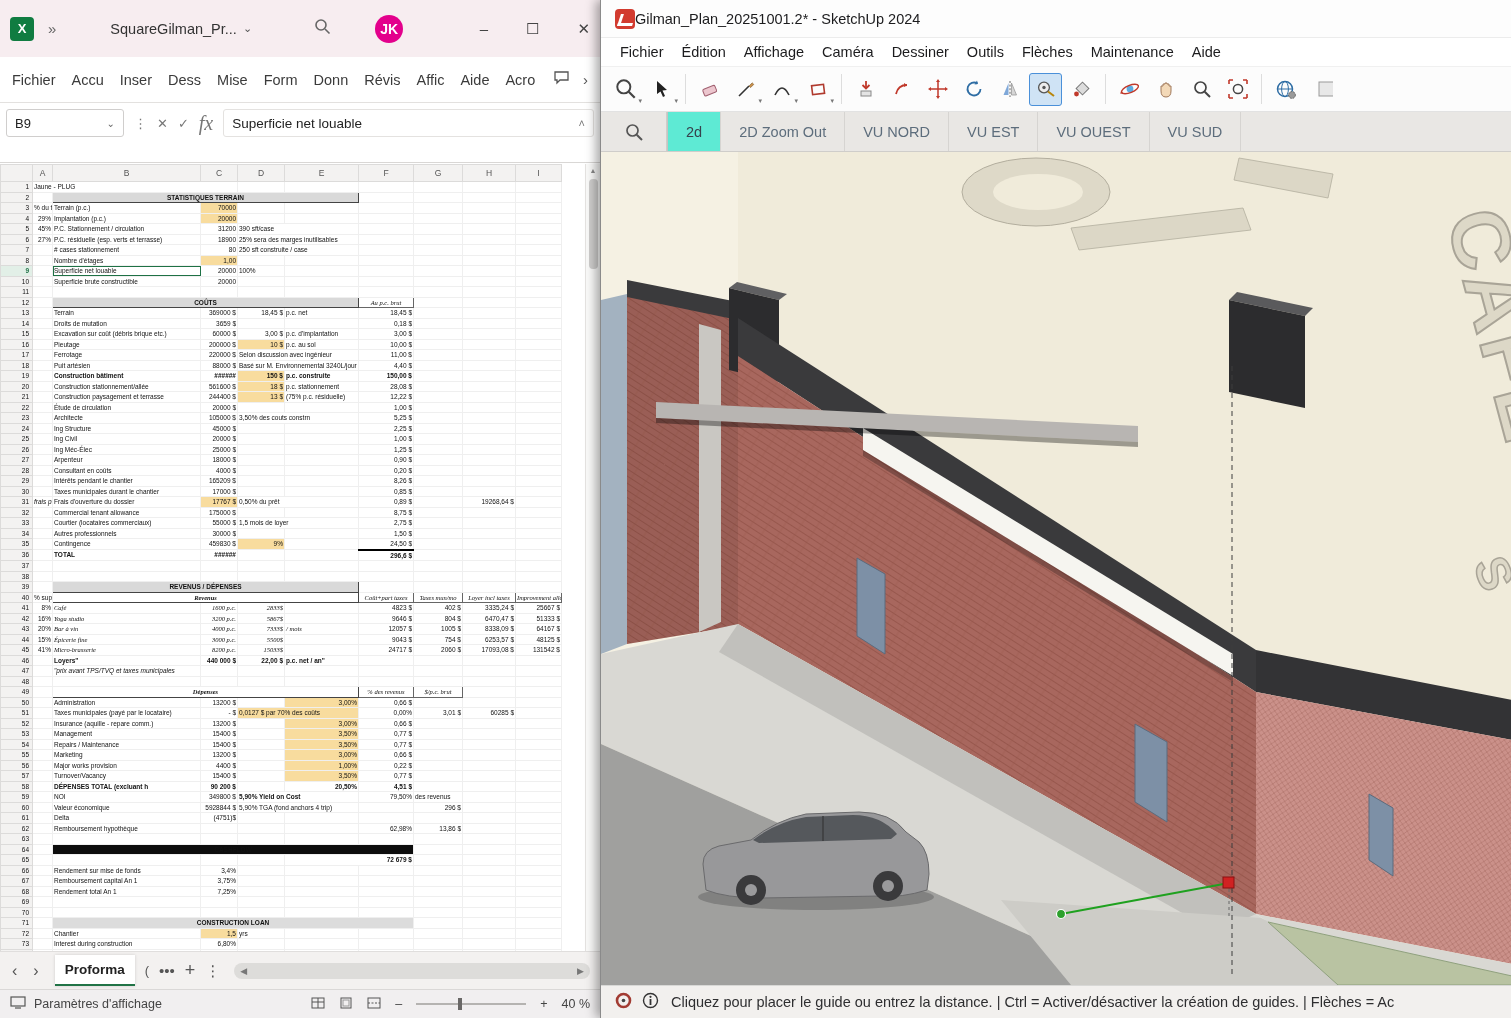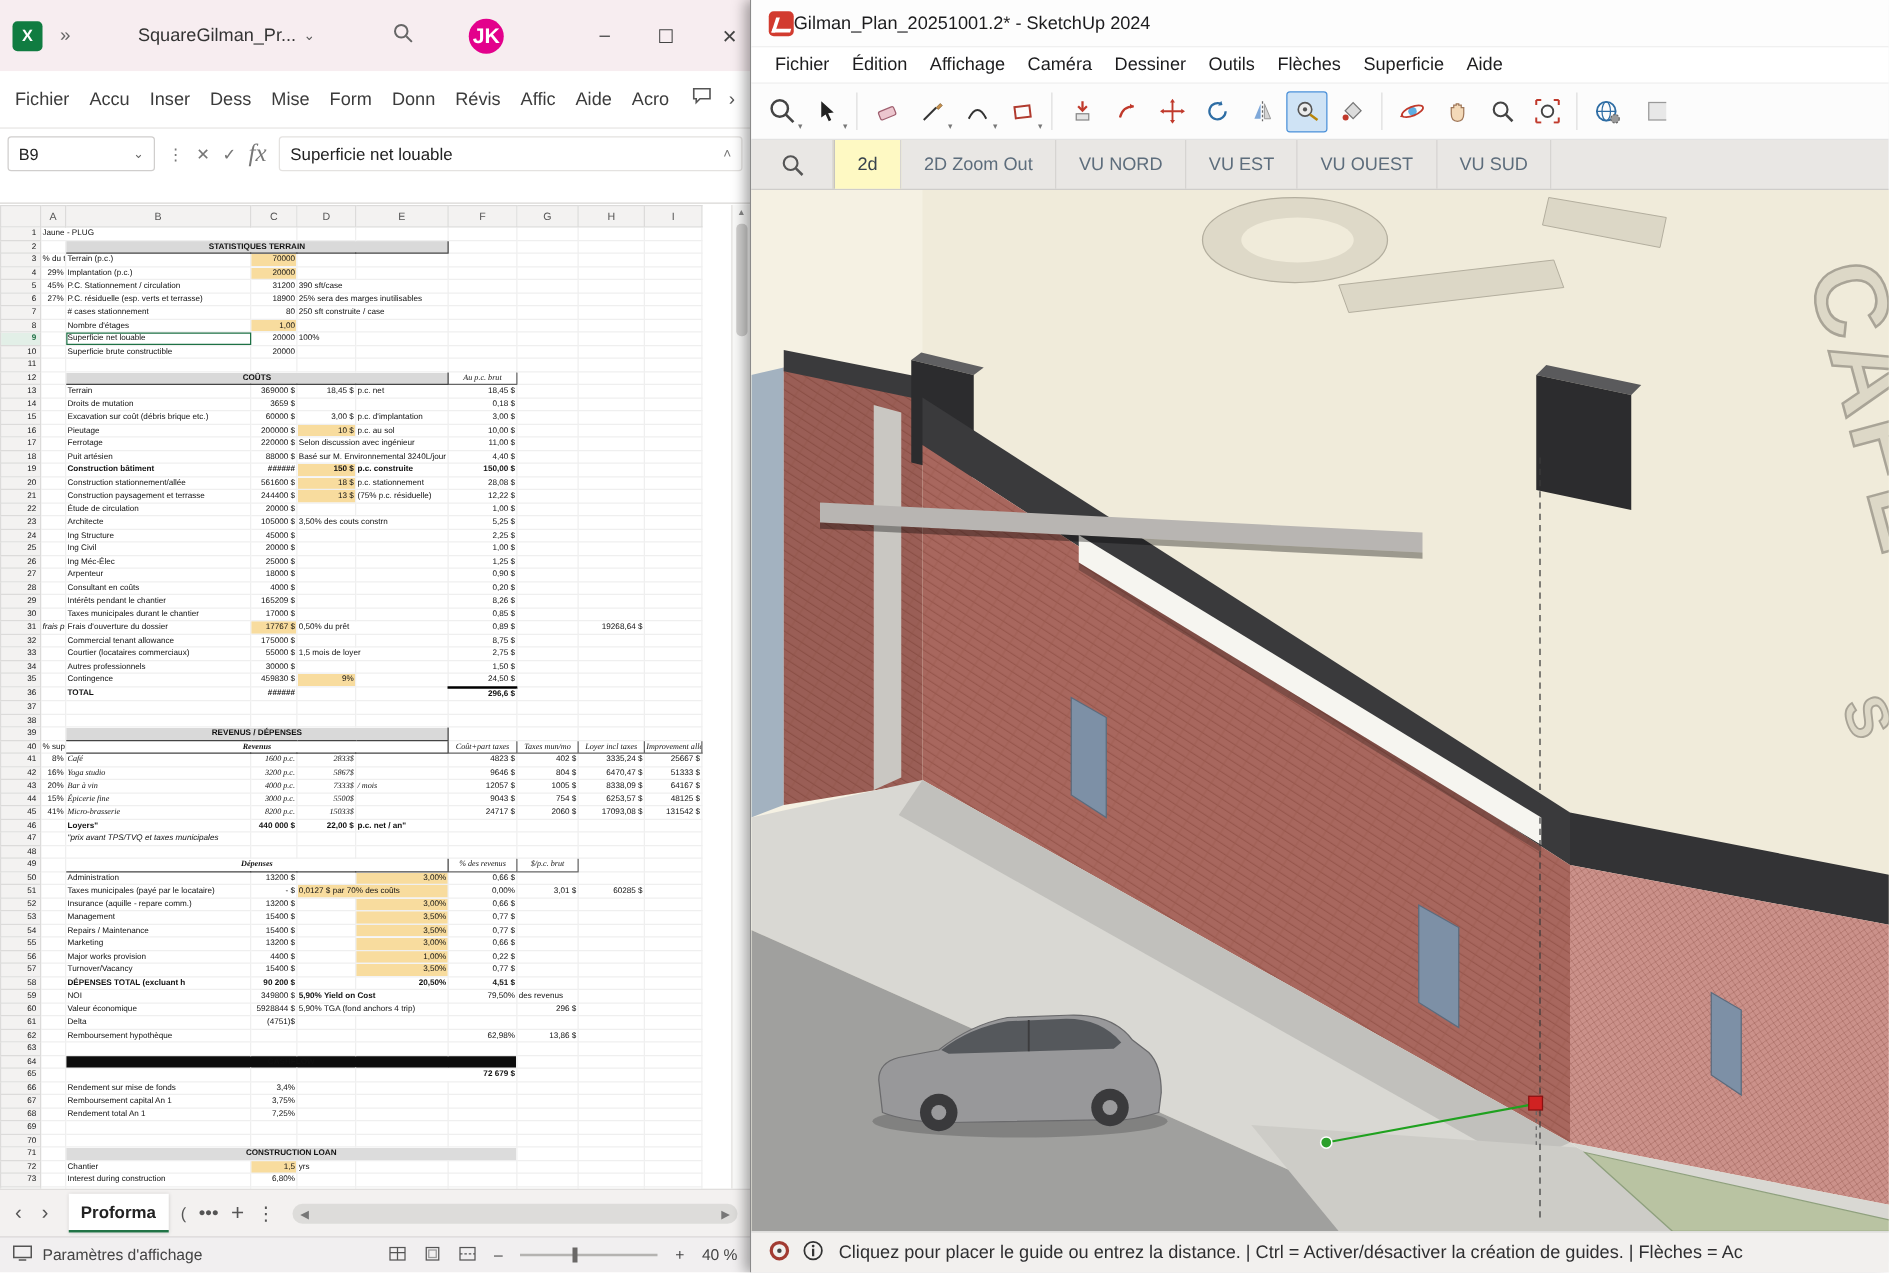--- a/index.html
+++ b/index.html
@@ -7,21 +7,21 @@
   .screen { position:relative; width:1511px; height:1018px; }
 
   
   .xl { position:absolute; left:0; top:0; width:600px; height:1018px; background:#fff; }
   .xl-titlebar { height:57px; background:#f7edf0; display:flex; align-items:center; padding:0 10px; gap:14px; }
   .xl-appicon { width:24px; height:24px; background:#107c41; border-radius:4px; color:#fff; font-weight:bold; font-size:13px; display:flex; align-items:center; justify-content:center; }
   .xl-chevrons { color:#666; font-size:15px; }
   .xl-filename { display:flex; align-items:center; gap:6px; font-size:14.5px; color:#333; margin-left:40px; }
   .xl-filename .caret { font-size:11px; color:#555; }
   .xl-search { margin-left:48px; }
-  .xl-avatar { width:28px; height:28px; border-radius:50%; background:#e3008c; color:#fff; font-size:17px; font-weight:bold; display:flex; align-items:center; justify-content:center; margin-left:30px; }
+  .xl-avatar { width:28px; height:28px; border-radius:50%; background:#e3008c; color:#fff; font-size:14px; font-weight:bold; display:flex; align-items:center; justify-content:center; margin-left:30px; }
   .xl-winbtns { margin-left:auto; display:flex; gap:38px; color:#444; font-size:15px; }
   .xl-ribbon { height:46px; background:#fff; border-bottom:1px solid #e3e1df; display:flex; align-items:center; padding:0 4px; }
   .xl-tab { font-size:14.5px; color:#3b3b3b; padding:0 8px; white-space:nowrap; overflow:hidden; }
   .xl-ribbon-right { margin-left:auto; display:flex; align-items:center; gap:12px; padding-right:8px; color:#555; }
   .xl-formula { height:60px; background:#fff; border-bottom:1px solid #d9d7d5; display:flex; align-items:flex-start; padding:6px 6px 0 6px; gap:6px; }
   .xl-namebox { width:118px; height:28px; border:1px solid #d0cecd; border-radius:3px; display:flex; align-items:center; padding:0 8px; font-size:13px; color:#222; }
   .xl-namebox .caret { margin-left:auto; font-size:10px; color:#666; }
   .xl-fxbtns { display:flex; align-items:center; gap:10px; height:28px; color:#777; font-size:13px; padding:0 4px; }
   .xl-fxbtns .fx { font-style:italic; font-family:"Liberation Serif",serif; font-size:20px; }
   .xl-fbar { flex:1; height:28px; border:1px solid #e4e2e0; border-radius:3px; display:flex; align-items:center; padding:0 8px; font-size:13.5px; color:#222; }
@@ -79,21 +79,21 @@
   .su-menubar { height:28px; display:flex; align-items:center; gap:4px; padding:0 10px; background:#fff; }
   .su-menu { font-size:14.5px; color:#1c1c1e; padding:3px 9px; }
   .su-toolbar { height:46px; background:#fcfcfc; border-top:1px solid #f0f0f0; border-bottom:1px solid #e2e2e2; display:flex; align-items:center; gap:3px; padding:0 8px; }
   .su-tool { width:33px; height:33px; display:flex; align-items:center; justify-content:center; border-radius:3px; position:relative; }
   .su-tool.active { background:#cfe3f5; border:1px solid #4a90d9; }
   .su-tool .caret { position:absolute; right:0px; bottom:1px; font-size:7px; color:#777; }
   .su-sep { width:1px; height:30px; background:#ddd; margin:0 4px; }
   .su-scenebar { height:40px; background:#e9e7e4; border-bottom:1px solid #cfcdca; display:flex; align-items:stretch; }
   .su-scenesearch { width:66px; display:flex; align-items:center; justify-content:center; border-right:1px solid #cfcdca; }
   .su-scenetab { display:flex; align-items:center; padding:0 18px; font-size:14.5px; color:#5d6d7c; border-right:1px solid #d6d4d1; }
-  .su-scenetab.active { background:#fef9c3; color:#37424d; border-left:1px solid #c6c4c1; }
+  .su-scenetab.active { background:#5eead4; color:#37424d; border-left:1px solid #c6c4c1; }
   .su-viewport { position:absolute; top:152px; left:0; width:911px; height:833px; overflow:hidden; background:#f5f1e3; }
   .su-viewport svg { display:block; }
   .su-statusbar { position:absolute; left:0; top:985px; width:911px; height:33px; background:#f2f0ee; border-top:1px solid #d8d8d6; display:flex; align-items:center; gap:12px; padding:0 14px; font-size:14.5px; color:#2e2e30; }
   .su-statusicons { display:flex; align-items:center; gap:10px; }
 </style>
 </head>
 <body>
 
 <div class="screen">
 
@@ -1105,21 +1105,21 @@
 
     <div class="su-menubar">
       <span style="display:flex;">
           <span class="su-menu">Fichier</span>
           <span class="su-menu">Édition</span>
           <span class="su-menu">Affichage</span>
           <span class="su-menu">Caméra</span>
           <span class="su-menu">Dessiner</span>
           <span class="su-menu">Outils</span>
           <span class="su-menu">Flèches</span>
-          <span class="su-menu">Superficie</span>
+          <span class="su-menu">Maintenance</span>
           <span class="su-menu">Aide</span>
         </span>
     </div>
 
     <div class="su-toolbar">
       <span class="su-tool">
         <svg width="24" height="24" viewBox="0 0 22 22">
             <circle cx="9" cy="9" r="6" fill="none" stroke="#444" stroke-width="1.8"></circle>
             <line x1="13.5" y1="13.5" x2="19" y2="19" stroke="#444" stroke-width="2"></line>
           </svg>

